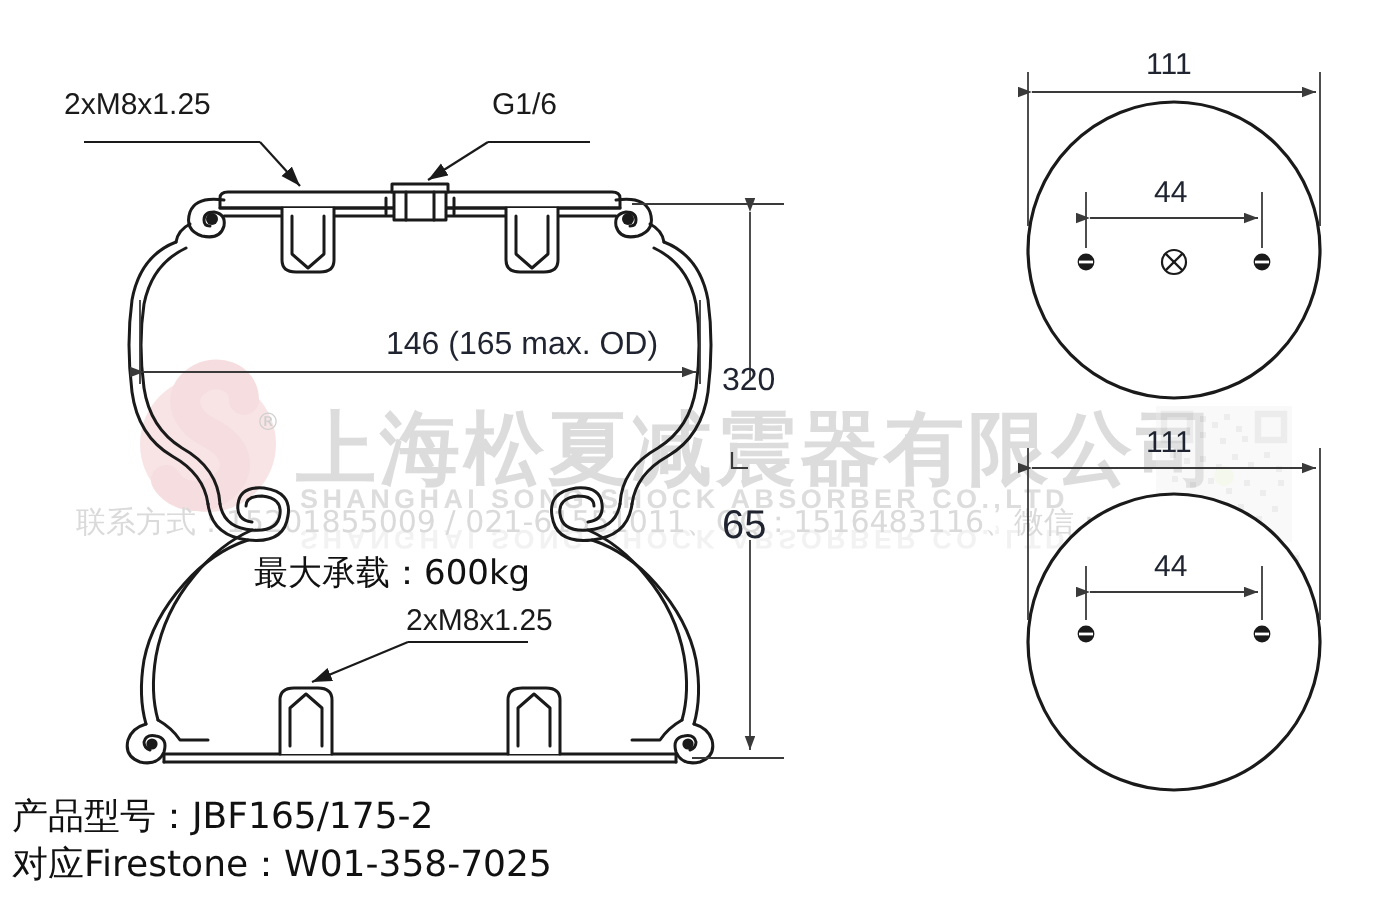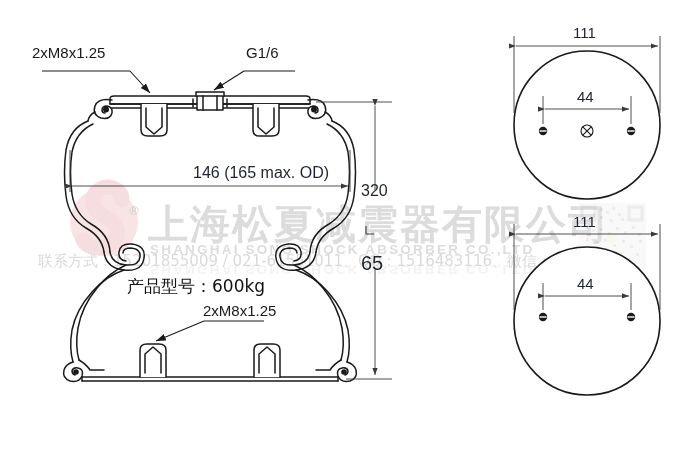--- a/index.html
+++ b/index.html
@@ -297,27 +297,29 @@
   <div class="txt" style="left:32px;top:44px;font-size:15px;color:#1a1a1a;">2xM8x1.25</div>
 
   <div class="txt" style="left:246px;top:44px;font-size:15px;color:#1a1a1a;">G1/6</div>
 
   <div class="txt" style="left:145px;top:164px;font-size:16px;color:#1f2430;margin-left:48px;">146 (165 max. OD)</div>
 
   <div class="txt" style="left:361px;top:182px;font-size:16px;color:#1f2430;">320</div>
 
   <div class="txt" style="left:361px;top:252px;font-size:20px;color:#1f2430;">65</div>
 
-  <div class="txt" style="left:127px;top:275px;font-size:17px;color:#111111;font-family:'DejaVu Sans',sans-serif;">产品型号：600kg</div>
+  <div class="txt" style="left:127px;top:275px;font-size:17px;color:#111111;font-family:'DejaVu Sans',sans-serif;">最大承载：600kg</div>
 
   <div class="txt" style="left:203px;top:302px;font-size:15px;color:#1a1a1a;">2xM8x1.25</div>
 
   <div class="txt" style="left:573px;top:24px;font-size:15px;color:#1f2430;">111</div>
 
   <div class="txt" style="left:577px;top:88px;font-size:15px;color:#1f2430;">44</div>
 
   <div class="txt" style="left:573px;top:213px;font-size:15px;color:#1f2430;">111</div>
 
   <div class="txt" style="left:577px;top:275px;font-size:15px;color:#1f2430;">44</div>
 
-
+  <div class="txt" style="left:6px;top:396px;font-size:18px;color:#111111;font-family:'DejaVu Sans',sans-serif;">产品型号：JBF165/175-2</div>
+
+  <div class="txt" style="left:6px;top:420px;font-size:18px;color:#111111;font-family:'DejaVu Sans',sans-serif;">对应Firestone：W01-358-7025</div>
 
 </div>
 
 </body></html>

